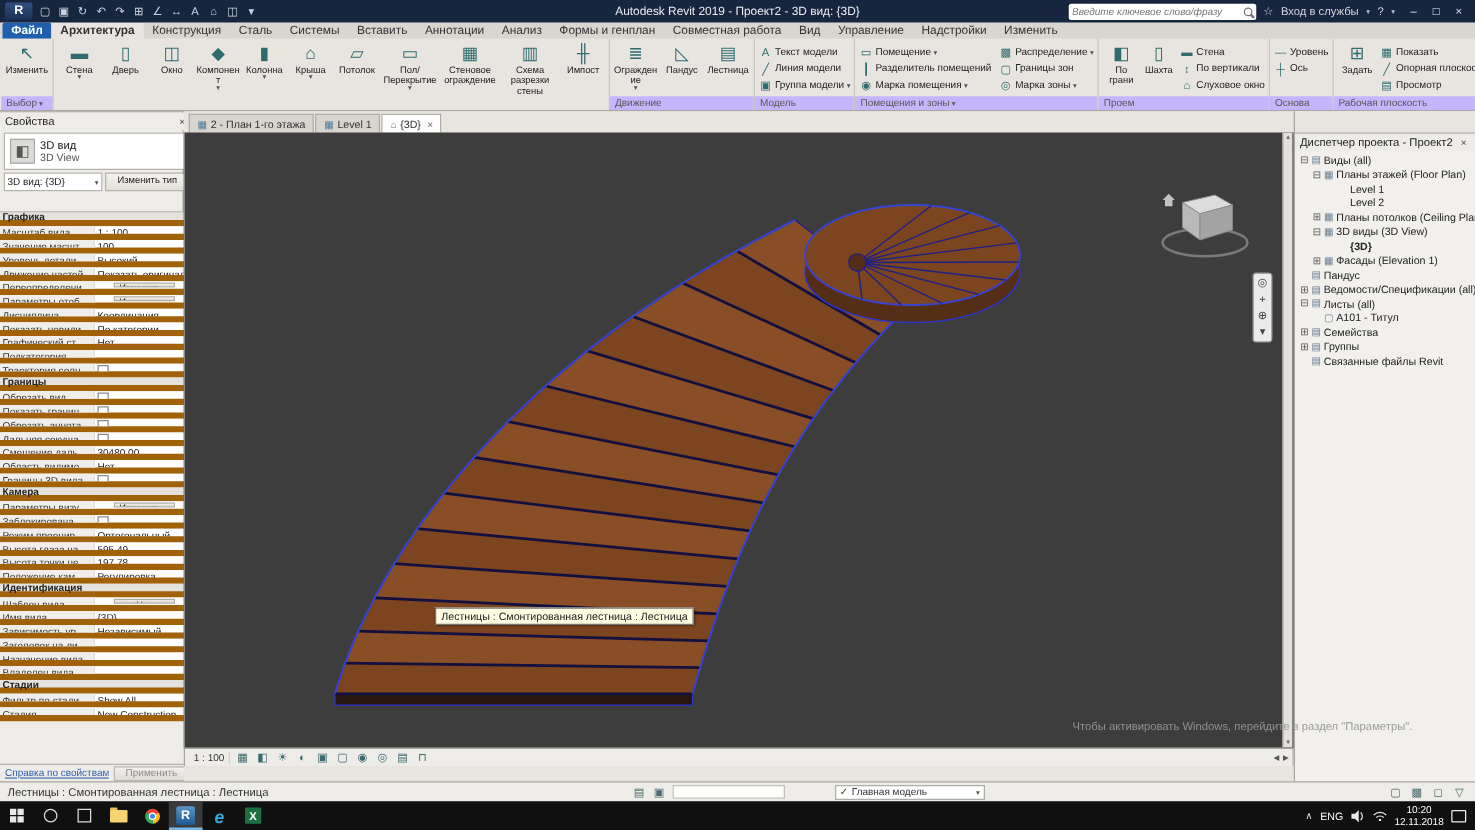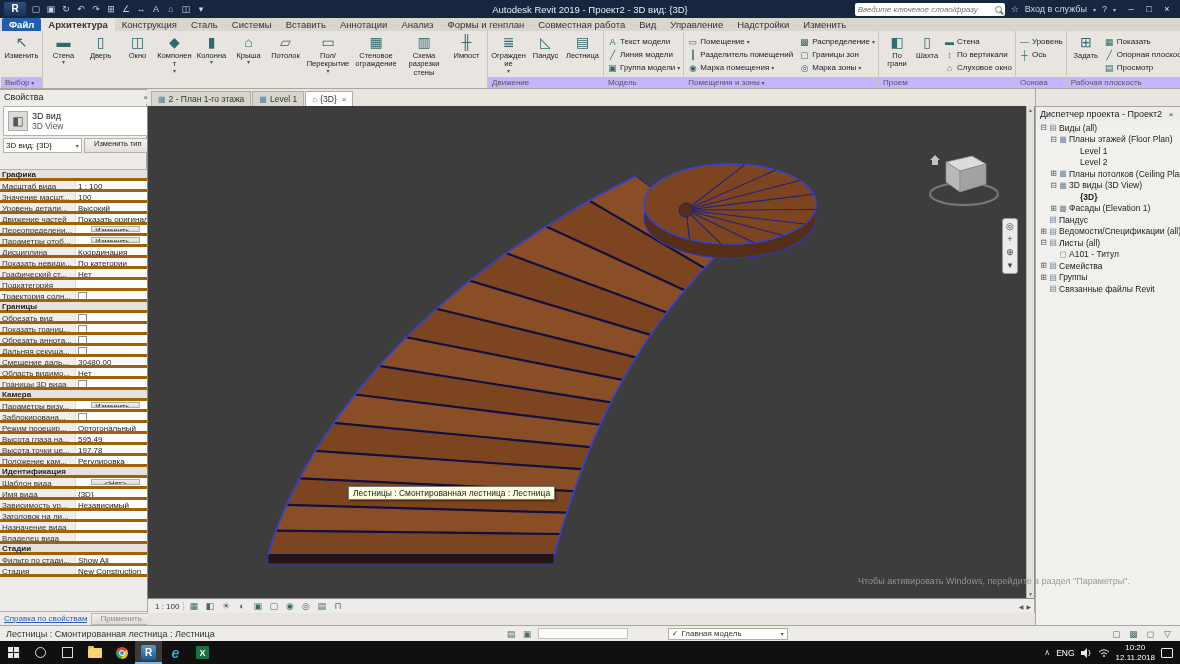--- a/index.html
+++ b/index.html
@@ -57,21 +57,21 @@
 .closex{width:10px;text-align:center;color:#444;font-size:8px}
 .typesel{margin:2px 3px;background:#fff;border:1px solid #b5b2ac;height:30px;display:flex;align-items:center;gap:4px;padding:0 4px;flex:0 0 auto}
 .tsi{width:20px;height:20px;background:#dddbd7;border:1px solid #aaa;display:flex;align-items:center;justify-content:center;font-size:12px;color:#555}
 .tsl .l1{font-size:9px;color:#222}
 .tsl .l2{font-size:8.5px;color:#555}
 .typerow{display:flex;margin:0 3px 16px;gap:2px;height:15px;flex:0 0 auto}
 .instcombo{flex:1;background:#fff;border:1px solid #b5b2ac;display:flex;align-items:center;font-size:8px;padding:0 2px;color:#222}
 .instcombo .arr{margin-left:auto;font-size:6px;color:#555}
 .edittype{width:68px;background:linear-gradient(#f5f3f0,#e2dfda);border:1px solid #b5b2ac;font-size:7.5px;display:flex;align-items:flex-start;justify-content:center;gap:2px;color:#222}
 .pgrid{flex:1;overflow:hidden;border-top:1px solid #b5b2ac;background:#eeece8}
-.prow{display:flex;height:11px;border-bottom:3px solid #a16207;background:#fff}
+.prow{display:flex;height:11px;border-bottom:5px solid #a16207;background:#fff}
 .prow .plab{width:76px;background:#f0eeeb;border-right:1px solid #e0ddd8;padding:0 2px;font-size:8px;line-height:11px;color:#333;white-space:nowrap;overflow:hidden;flex:0 0 auto}
 .prow .pval{flex:1;padding:0 2px;font-size:8px;line-height:11px;color:#222;white-space:nowrap;overflow:hidden}
 .prow.sec{background:#e5e2dd;font-weight:bold;align-items:center}
 .prow.sec .plab{background:transparent;width:auto;flex:1;border:none;color:#222}
 .prow.sec::after{content:"∧";font-size:6px;padding-right:3px;color:#555;font-weight:normal}
 .prow.btn .pval{background:linear-gradient(#f2f0ed,#dedbd5);border:1px solid #b0ada7;margin:1px 15px;line-height:7px;text-align:center;font-size:7.5px;flex:1}
 .prow.chk .pval::before{content:"";display:inline-block;width:7px;height:7px;border:1px solid #8a8a8a;background:#fff;margin-top:1px}
 .pfoot{height:14px;display:flex;align-items:center;padding:0 4px;border-top:1px solid #b5b2ac;background:#eeece8;flex:0 0 auto;gap:4px}
 .pfoot .help{color:#2a5db0;text-decoration:underline;font-size:8px;flex:1;white-space:nowrap;overflow:hidden}
 .applybtn{color:#8a8a8a;font-size:8px;background:linear-gradient(#f2f0ed,#dedbd5);border:1px solid #b9b6b0;padding:0 8px;height:12px;line-height:10px}

